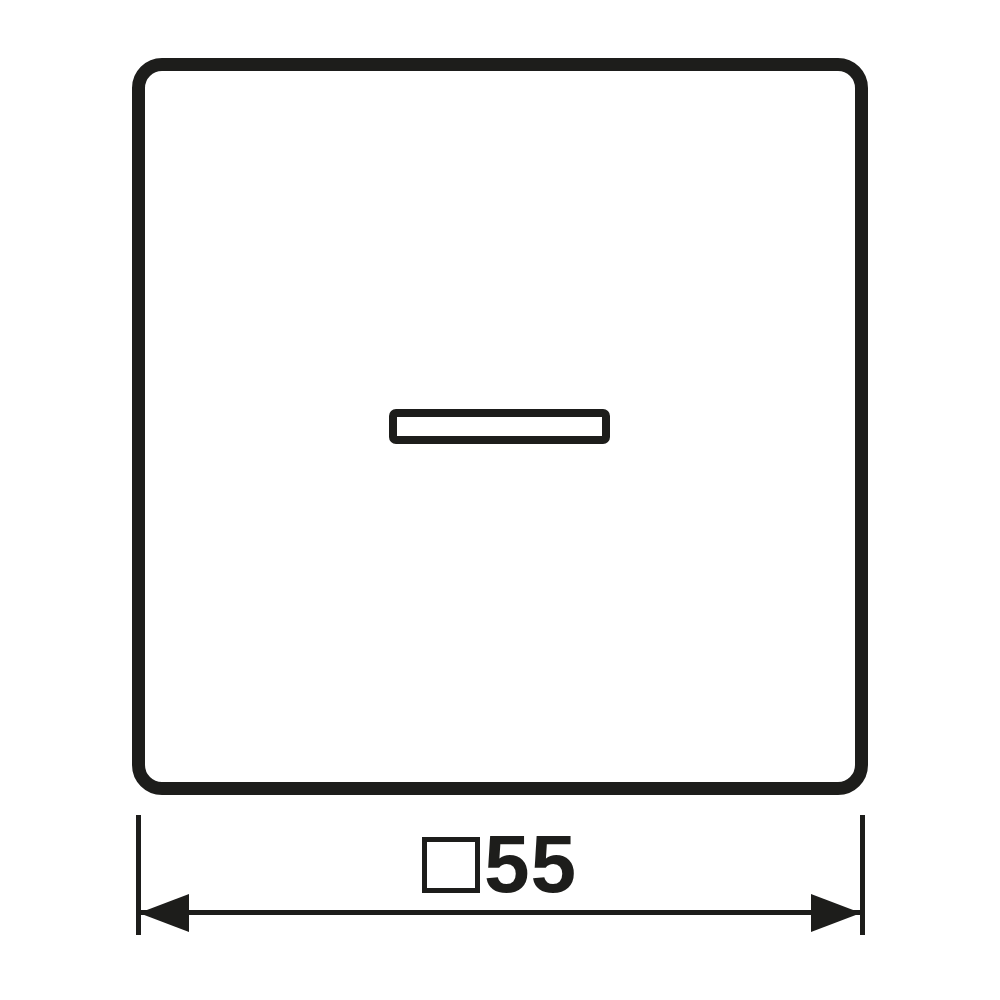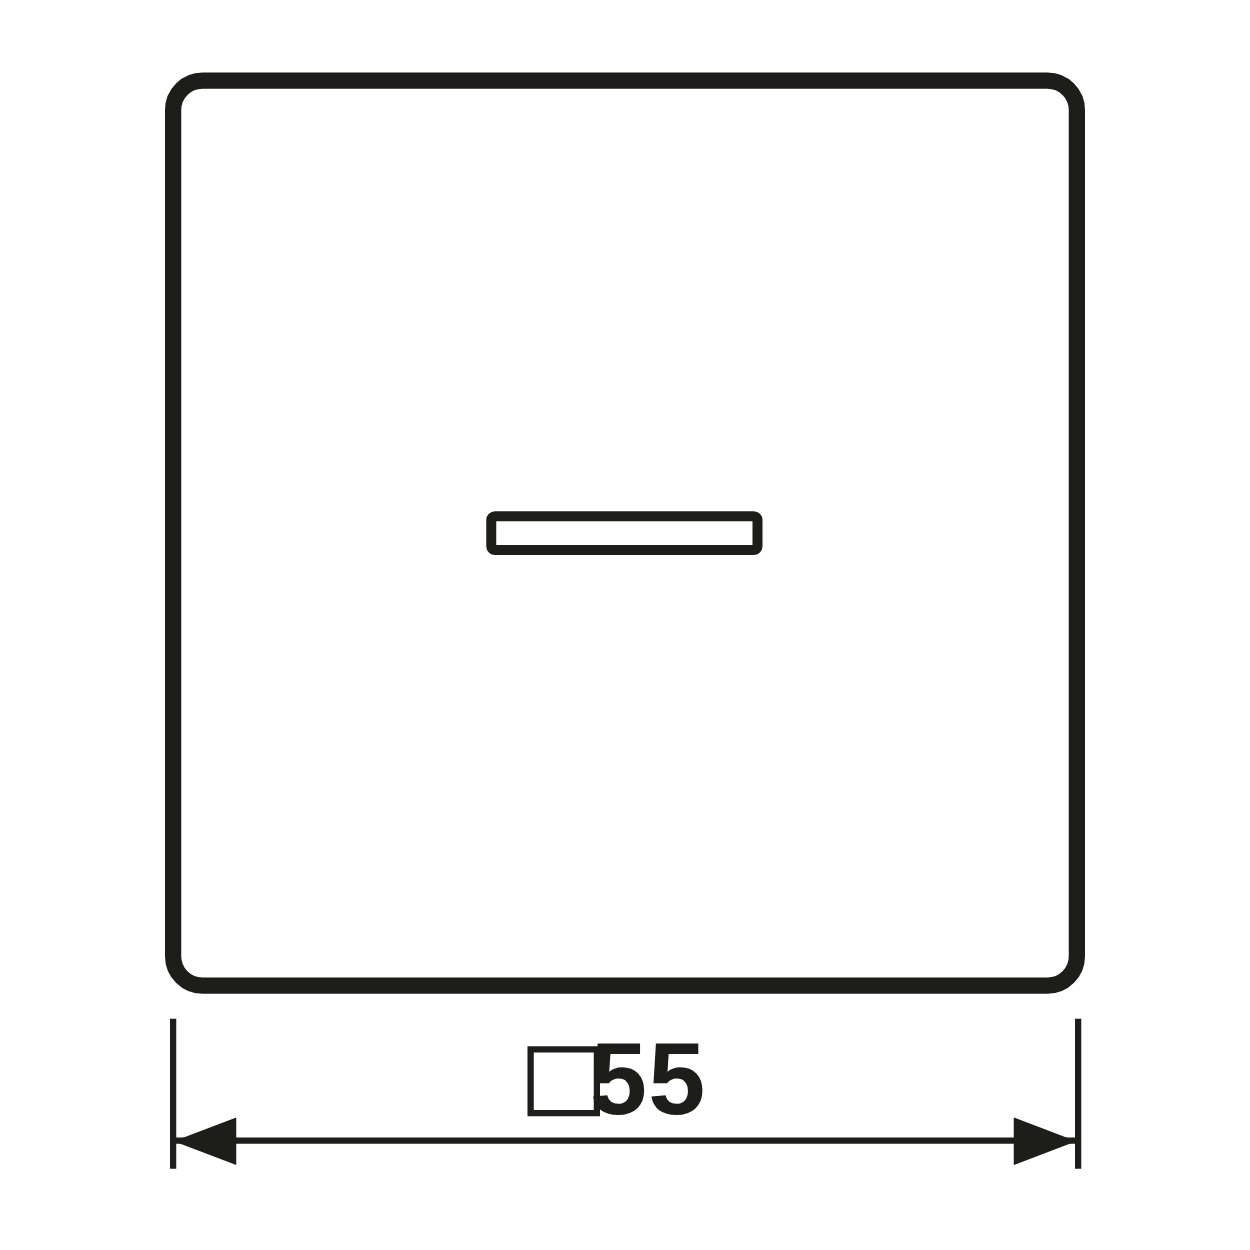--- a/index.html
+++ b/index.html
@@ -81,21 +81,21 @@
     left: 422px;
     top: 837px;
     width: 58px;
     height: 56px;
     box-sizing: border-box;
     border: 5px solid var(--line-color, #1d1d1b);
     background: transparent;
   }
   .dim-value {
     position: absolute;
-    left: 472px;
+    left: 484px;
     top: 823px;
     font-size: 82px;
     font-weight: bold;
     line-height: 1;
     letter-spacing: 1px;
     color: var(--line-color, #1d1d1b);
     white-space: nowrap;
   }
 </style>
 </head>

